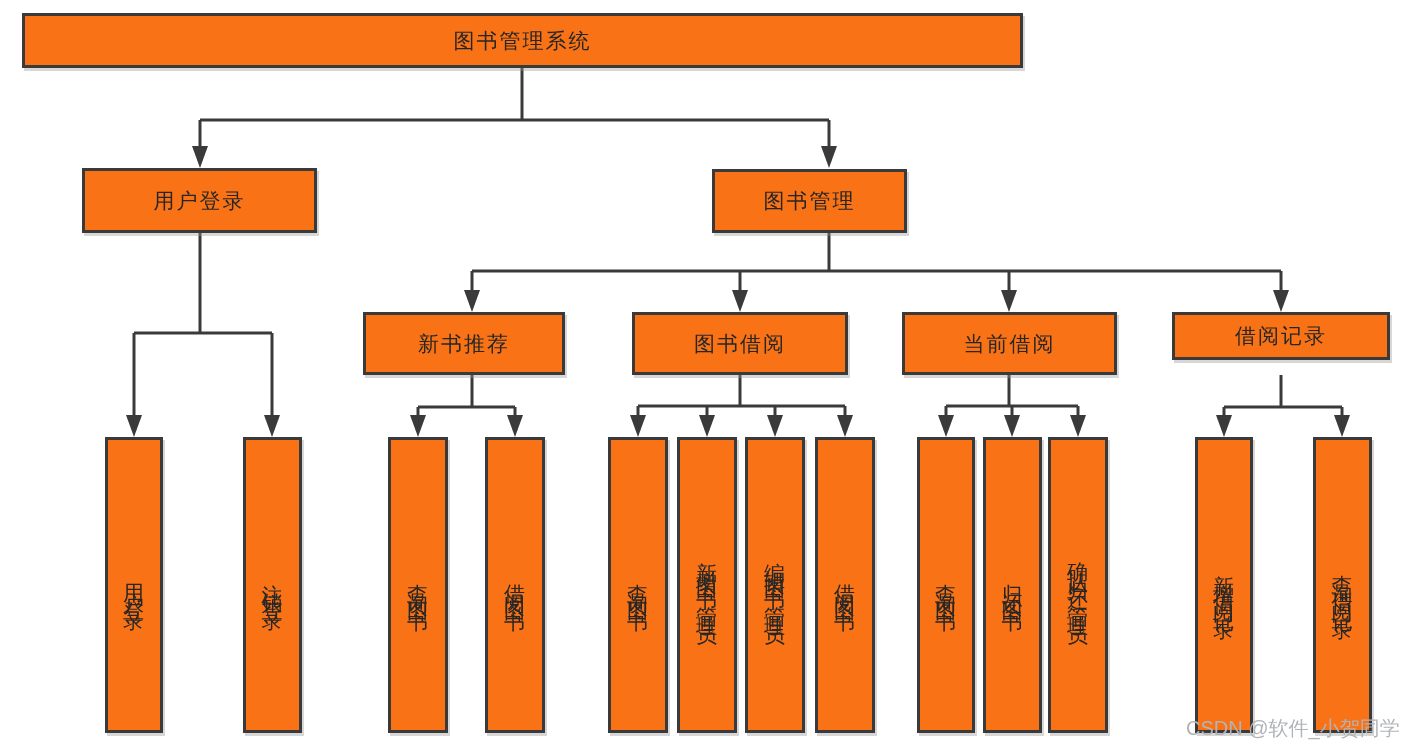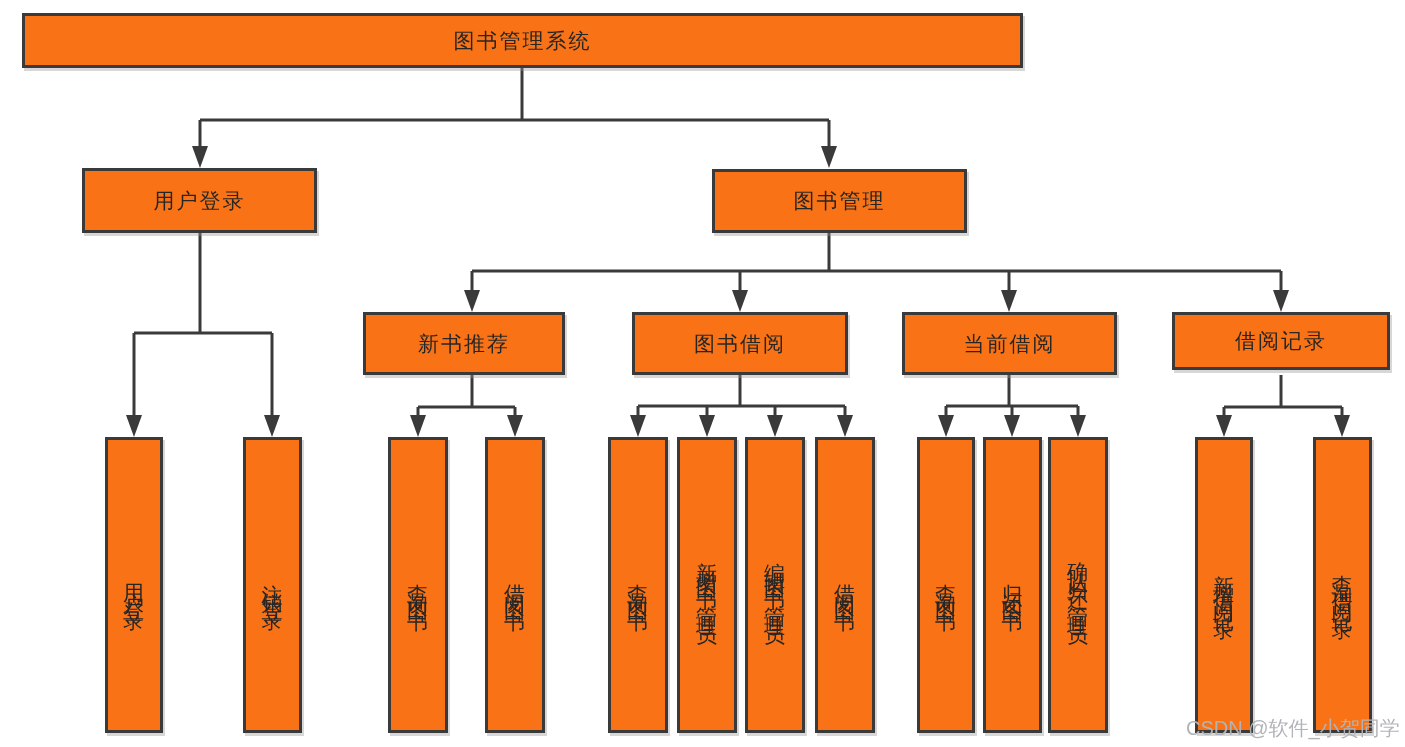--- a/index.html
+++ b/index.html
@@ -126,34 +126,34 @@
     <polygon points="1334,415 1350,415 1342,437"></polygon>
   </svg>
 
   <div class="node h" style="left:22px;top:13px;width:1001px;height:55px">
     <span>图书管理系统</span>
   </div>
 
   <div class="node h" style="left:82px;top:168px;width:235px;height:65px">
     <span>用户登录</span>
   </div>
-  <div class="node h" style="left:712px;top:169px;width:255px;height:64px">
+  <div class="node h" style="left:712px;top:169px;width:195px;height:64px">
     <span>图书管理</span>
   </div>
 
   <div class="node h" style="left:363px;top:312px;width:202px;height:63px">
     <span>新书推荐</span>
   </div>
   <div class="node h" style="left:632px;top:312px;width:216px;height:63px">
     <span>图书借阅</span>
   </div>
   <div class="node h" style="left:902px;top:312px;width:215px;height:63px">
     <span>当前借阅</span>
   </div>
-  <div class="node h" style="left:1172px;top:312px;width:218px;height:58px">
+  <div class="node h" style="left:1172px;top:312px;width:218px;height:48px">
     <span>借阅记录</span>
   </div>
 
   <div class="node v" style="left:105px;top:437px;width:58px;height:296px">
     <span>用户登录</span>
   </div>
   <div class="node v" style="left:243px;top:437px;width:59px;height:296px">
     <span>注销登录</span>
   </div>
   <div class="node v" style="left:388px;top:437px;width:60px;height:296px">

